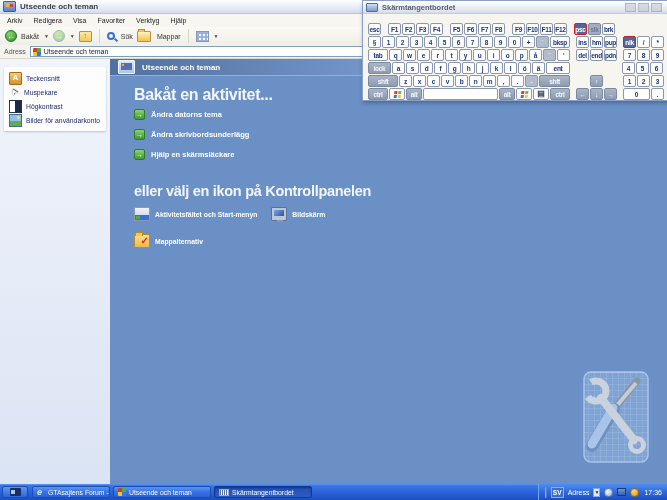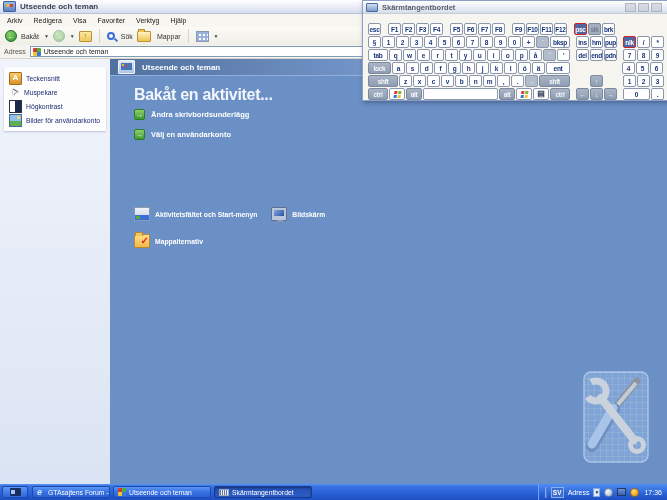--- a/index.html
+++ b/index.html
@@ -213,27 +213,32 @@
 
       <div id="main-area">
         <div id="cat-header">
           <span class="strip-icon"></span>
           <span class="ht">Utseende och teman</span>
         </div>
         <div class="big-head" id="h-activity">Bakåt en aktivitet...</div>
         <div id="task-list">
             <div class="task-link">
               <span class="task-arrow">→</span>
-              <span class="task-label">Ändra skrivbordsunderlägg</span>
+              <span class="task-label">Ändra datorns tema</span>
             </div>
             <div class="task-link">
               <span class="task-arrow">→</span>
-              <span class="task-label">Välj en användarkonto</span>
-            </div>
-          </div>
+              <span class="task-label">Ändra skrivbordsunderlägg</span>
+            </div>
+            <div class="task-link">
+              <span class="task-arrow">→</span>
+              <span class="task-label">Hjälp en skärmsläckare</span>
+            </div>
+          </div>
+        <div class="big-head" id="h-icons">eller välj en ikon på Kontrollpanelen</div>
         <div id="cpl-grid">
             <div class="cpl-item">
               <span class="cpl-ic taskbar-cpl-icon"></span>
               <span class="cpl-label">Aktivitetsfältet och Start-menyn</span>
             </div>
             <div class="cpl-item">
               <span class="cpl-ic display-cpl-icon"></span>
               <span class="cpl-label">Bildskärm</span>
             </div>
             <div class="gbrk"></div>

